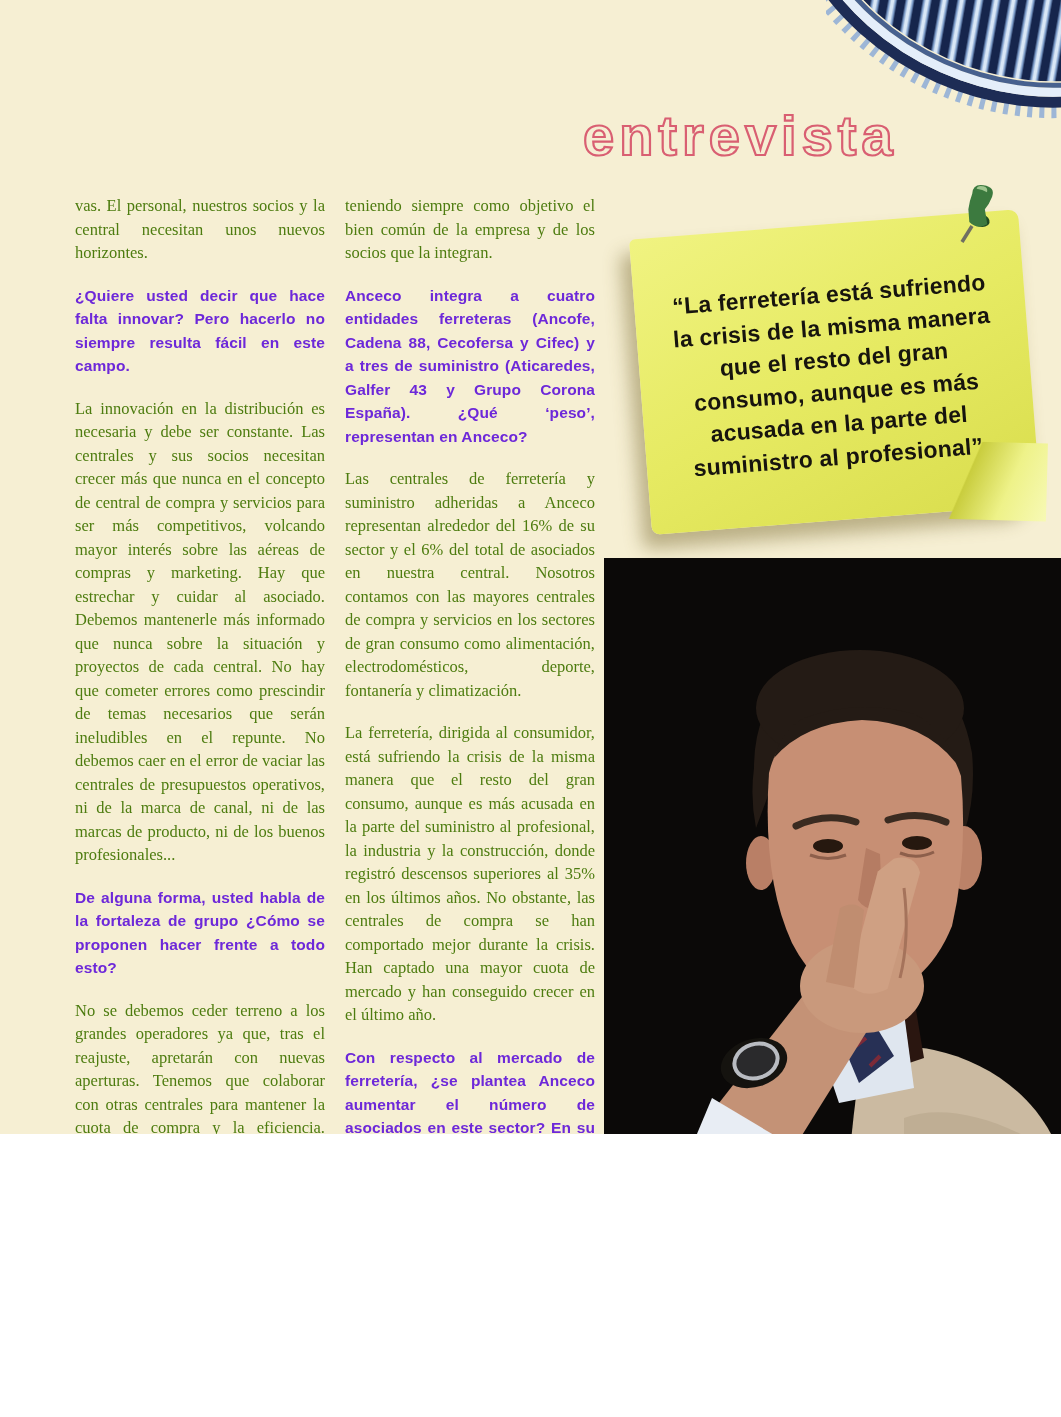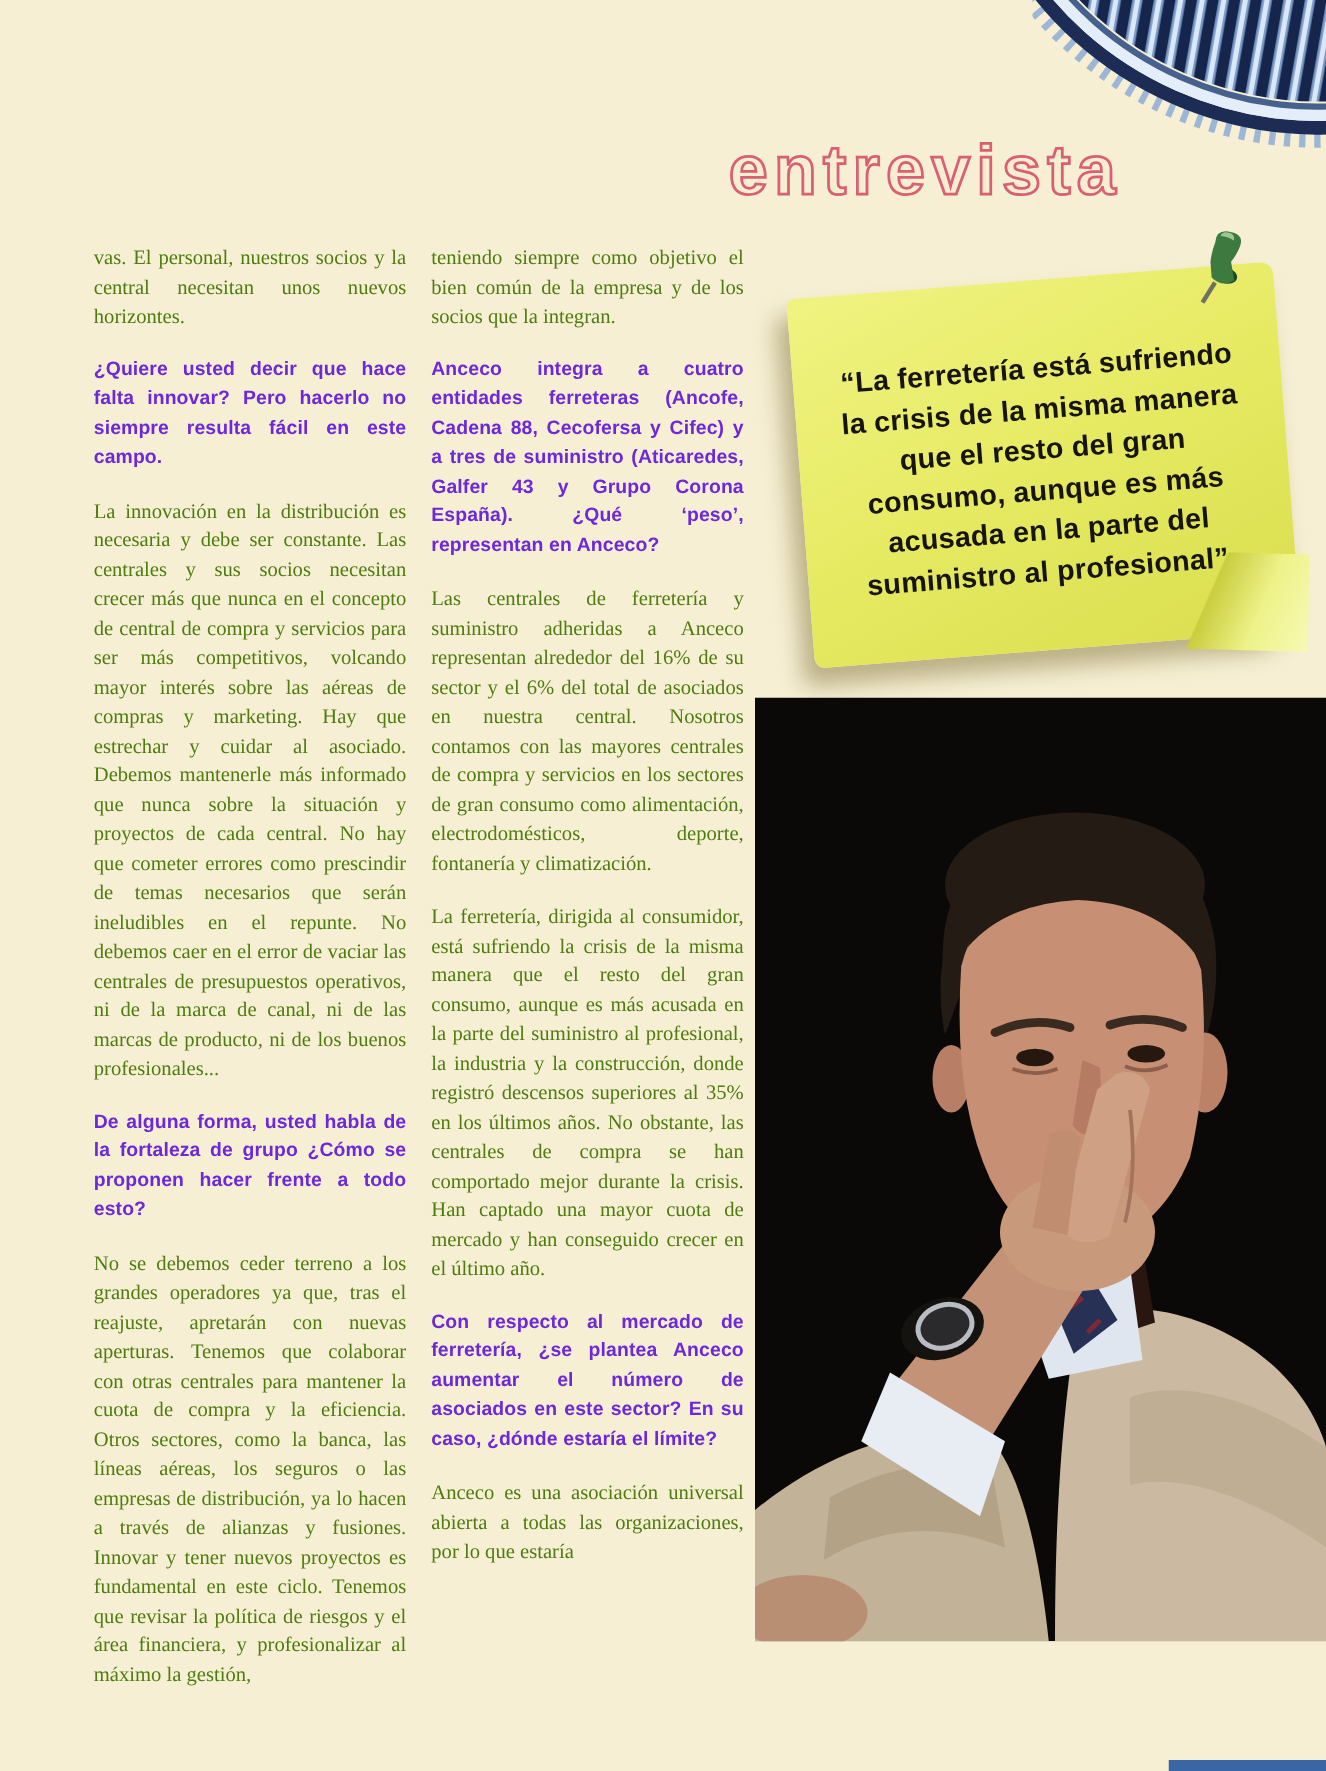--- a/index.html
+++ b/index.html
@@ -1,17 +1,17 @@
 <!DOCTYPE html>
 <html><head>
 <meta charset="utf-8">
 <style>
   html,body { margin:0; padding:0; }
   .page {
-    position:relative; width:1061px; height:1417px;
+    position:relative; width:1061px; height:1134px;
     background:#f6efd3; overflow:hidden;
     font-family:"Liberation Sans", sans-serif;
   }
 
   
   .headline {
     position:absolute; left:583px; top:103px; margin:0;
     font-family:"Liberation Sans", sans-serif;
     font-size:56px; font-weight:bold; letter-spacing:5px;
     text-transform:lowercase;

